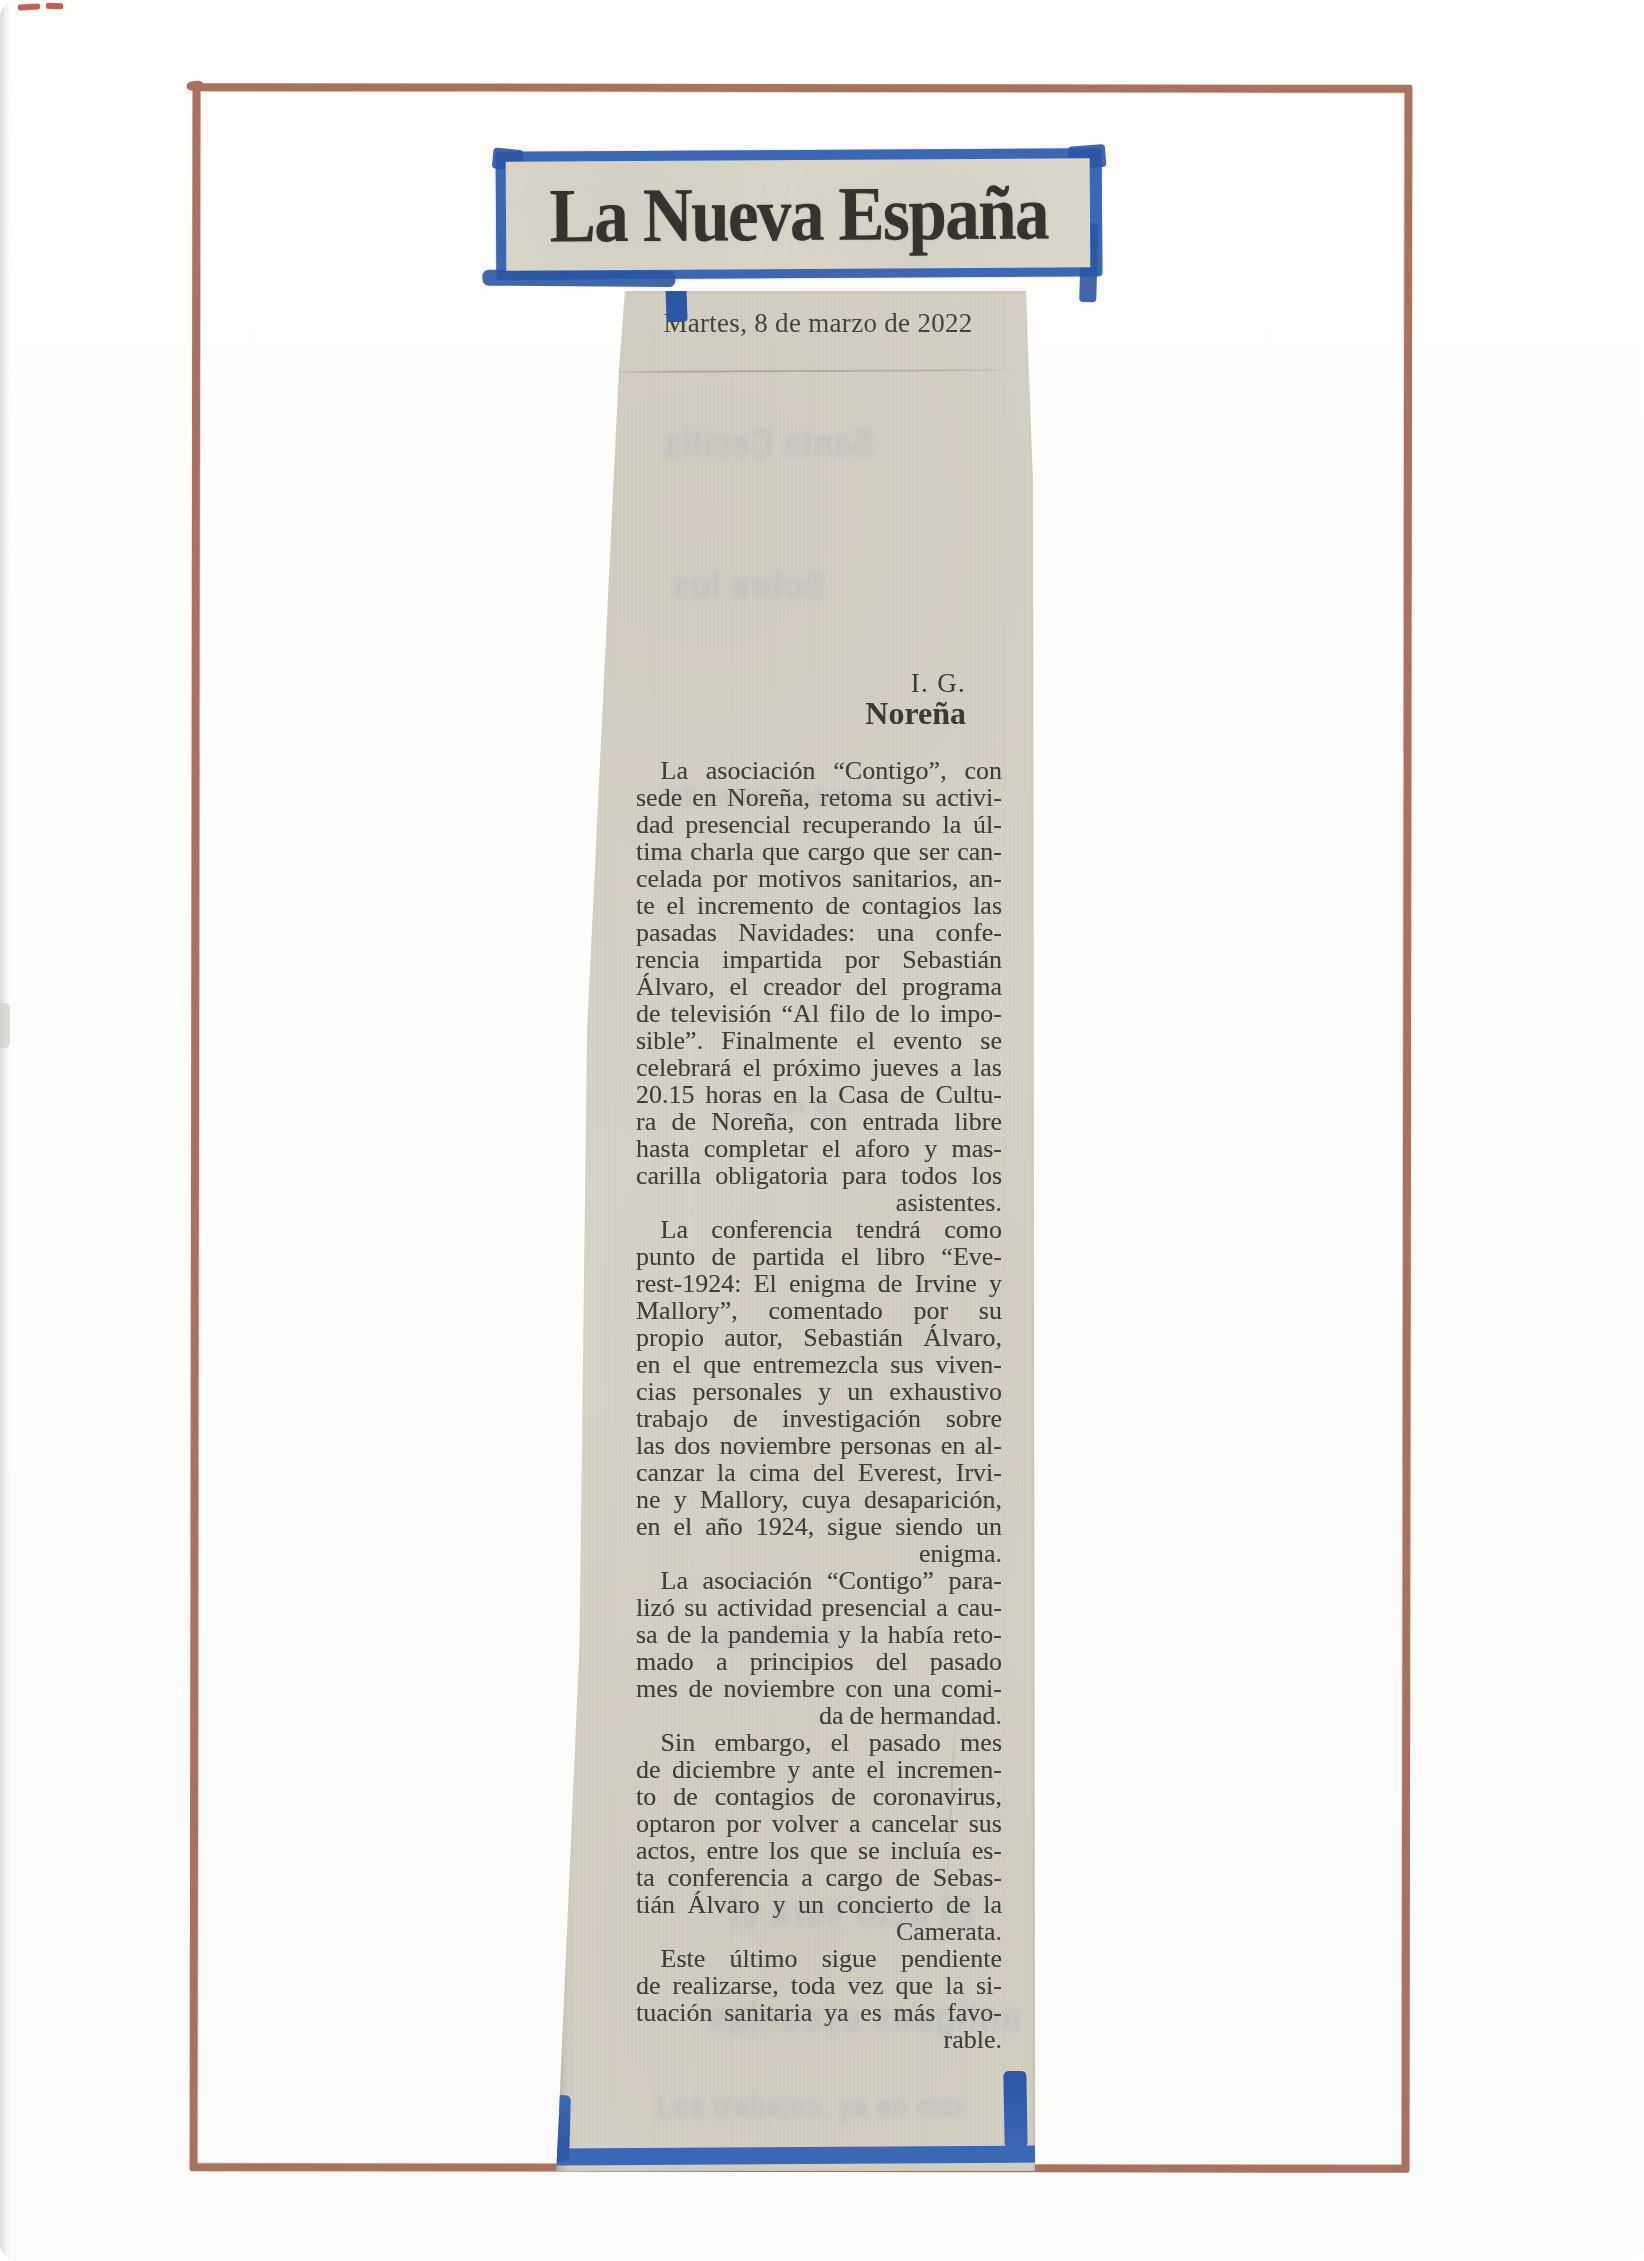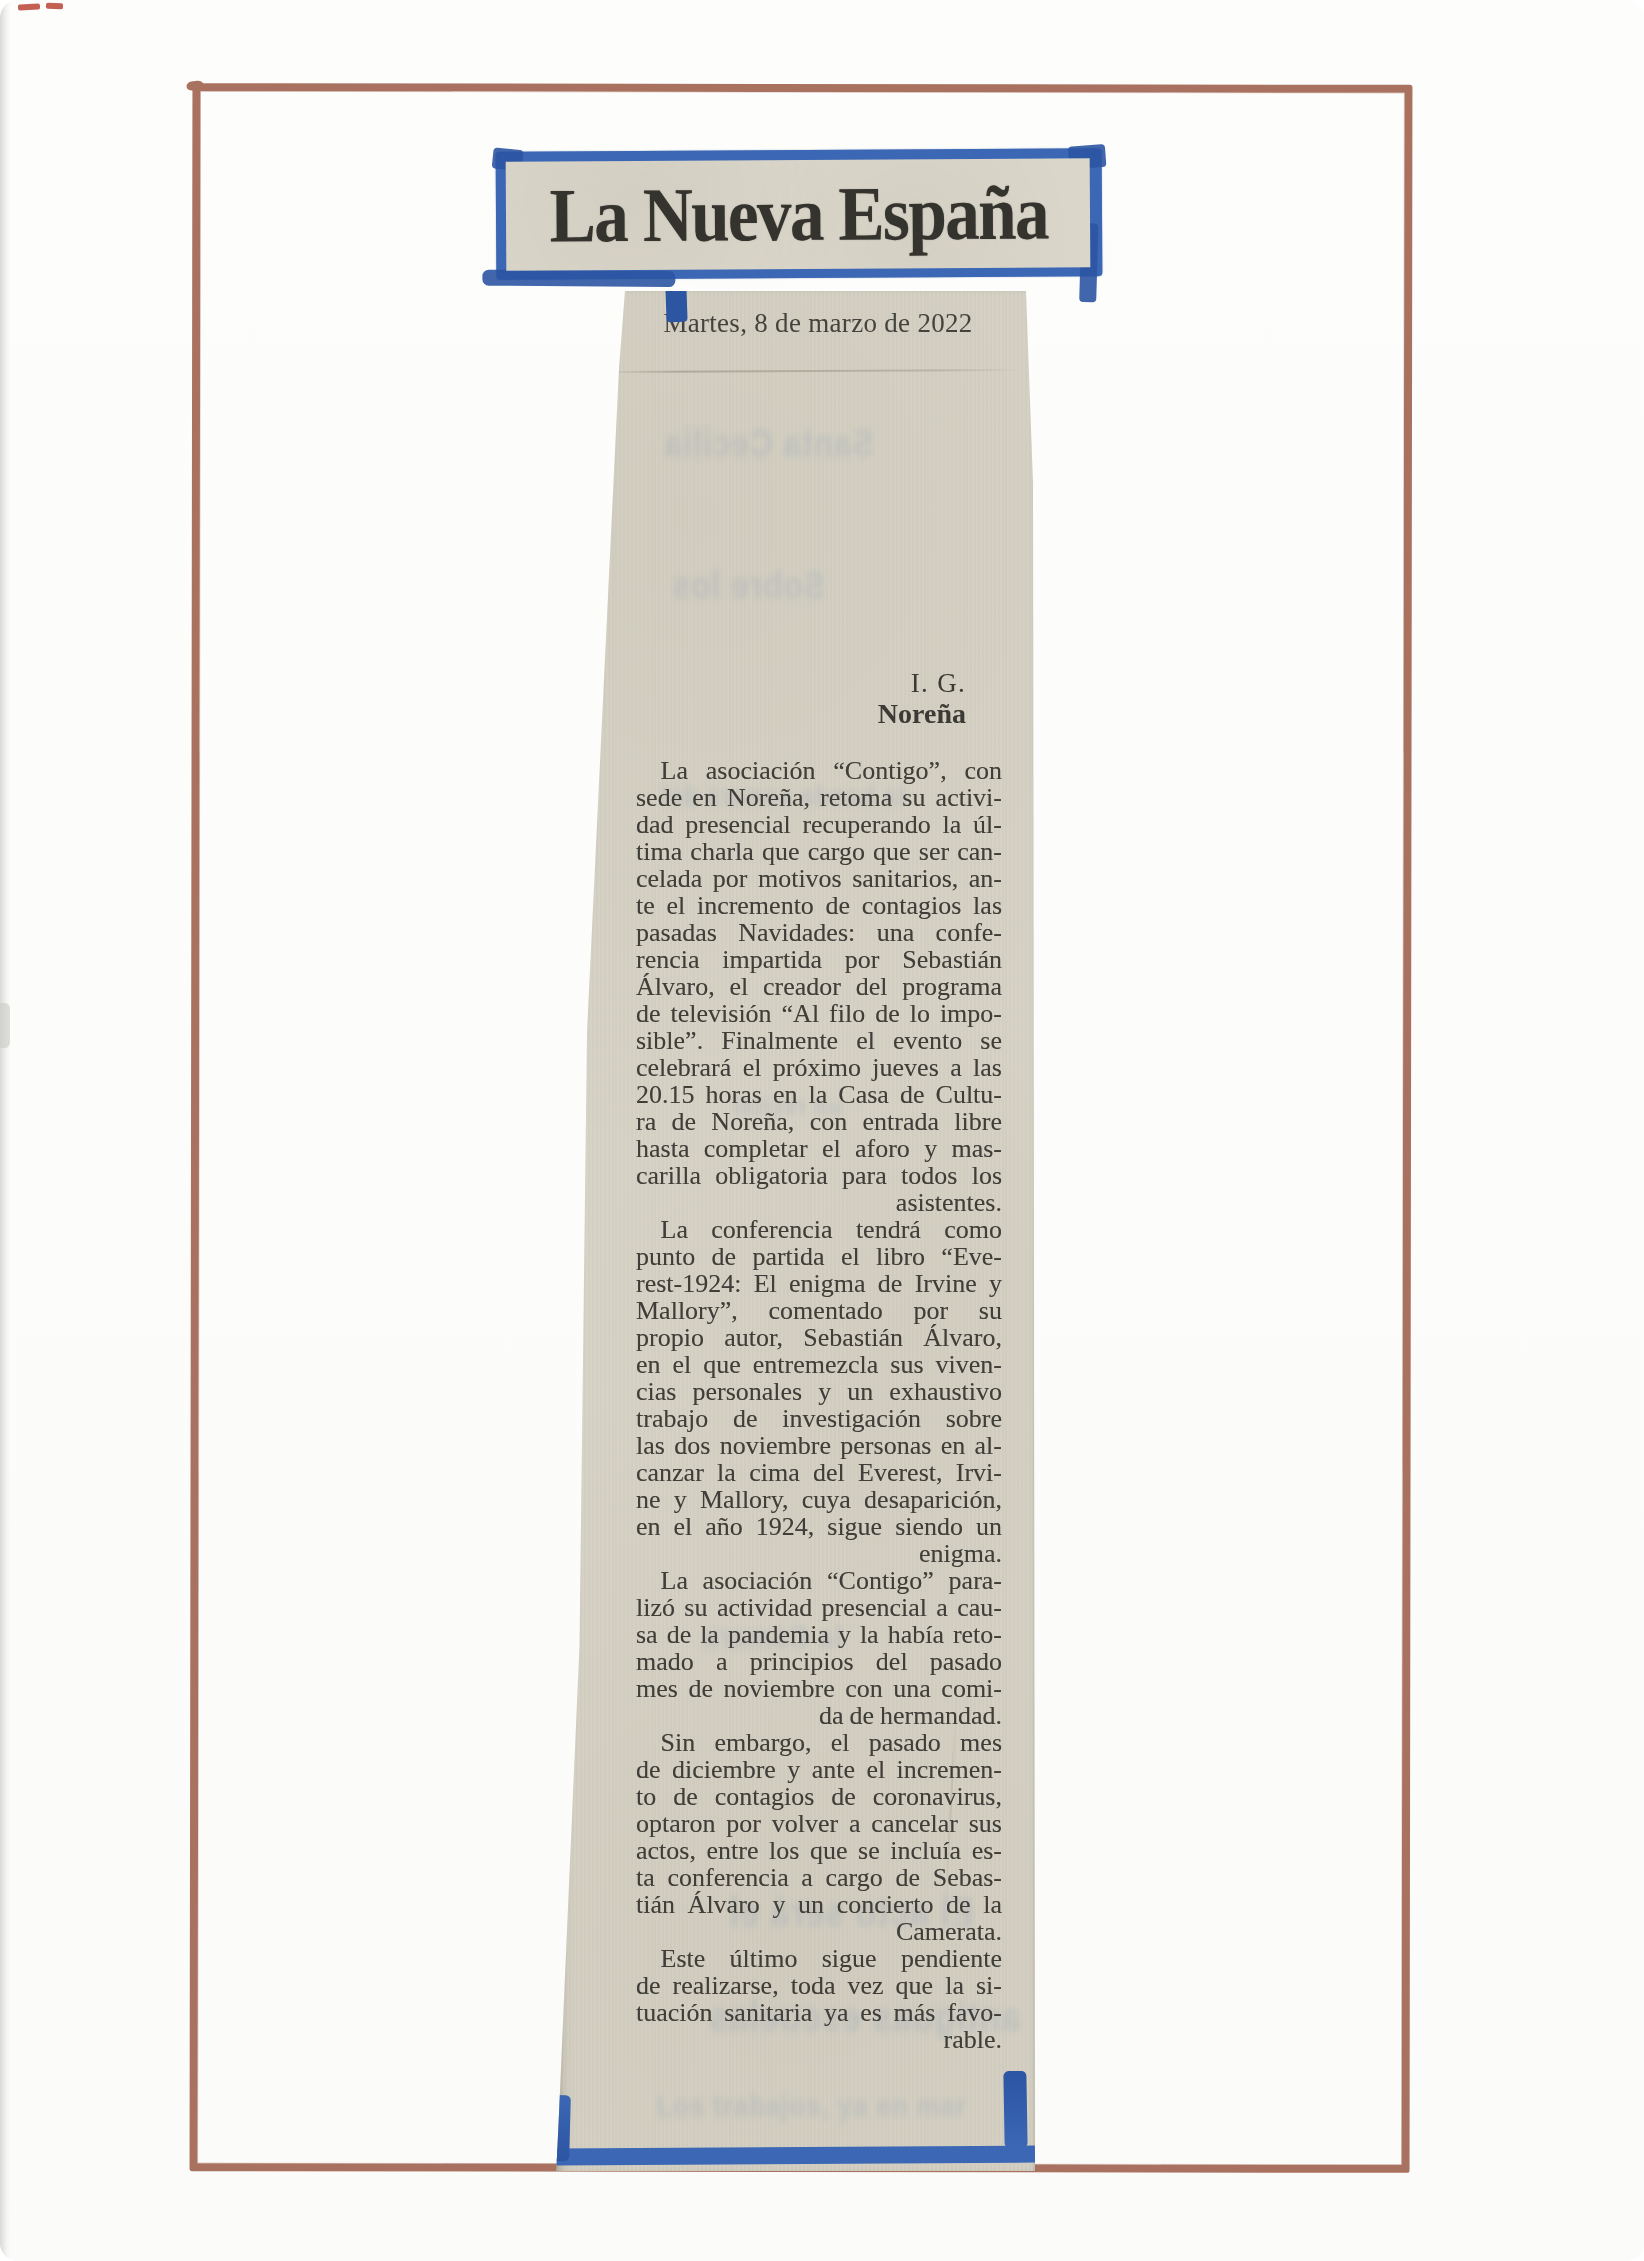--- a/index.html
+++ b/index.html
@@ -82,21 +82,21 @@
          text-align:center;font-size:27px;color:#45433e;letter-spacing:0.3px;}
   .headline{position:absolute;left:83px;top:98px;width:364px;z-index:3;}
   .head-line{height:54px;line-height:54px;white-space:nowrap;}
   .head-line > span{display:inline-block;transform:scaleX(0.8);transform-origin:left center;
          font-family:"Liberation Sans",sans-serif;font-weight:700;font-size:46px;
          letter-spacing:-0.6px;color:var(--headline-ink);
          text-shadow:0 0 0.6px rgba(83,79,71,.5);}
   .byline{position:absolute;left:81px;top:377px;width:364px;z-index:3;
          text-align:right;padding-right:34px;box-sizing:border-box;color:#3c3a35;}
   .byline .initials{font-size:27px;line-height:30px;letter-spacing:1.3px;}
-  .byline .place{font-size:28px;line-height:31px;font-weight:700;}
+  .byline .place{font-size:32px;line-height:31px;font-weight:700;}
   .body-col{position:absolute;left:81px;top:466px;width:366px;z-index:3;
          font-size:26px;color:var(--ink);word-spacing:-0.6px;
          text-shadow:0 0 0.6px rgba(64,62,57,.35);}
   .para{margin:0;}
   .bline{height:27px;line-height:27px;overflow:hidden;text-align:justify;}
   .bline::after{content:"";display:inline-block;width:100%;height:0;}
   .bline.first{text-indent:24.5px;}
   .bline.last{text-align:right;}
   .bline.last::after{content:none;}
 

